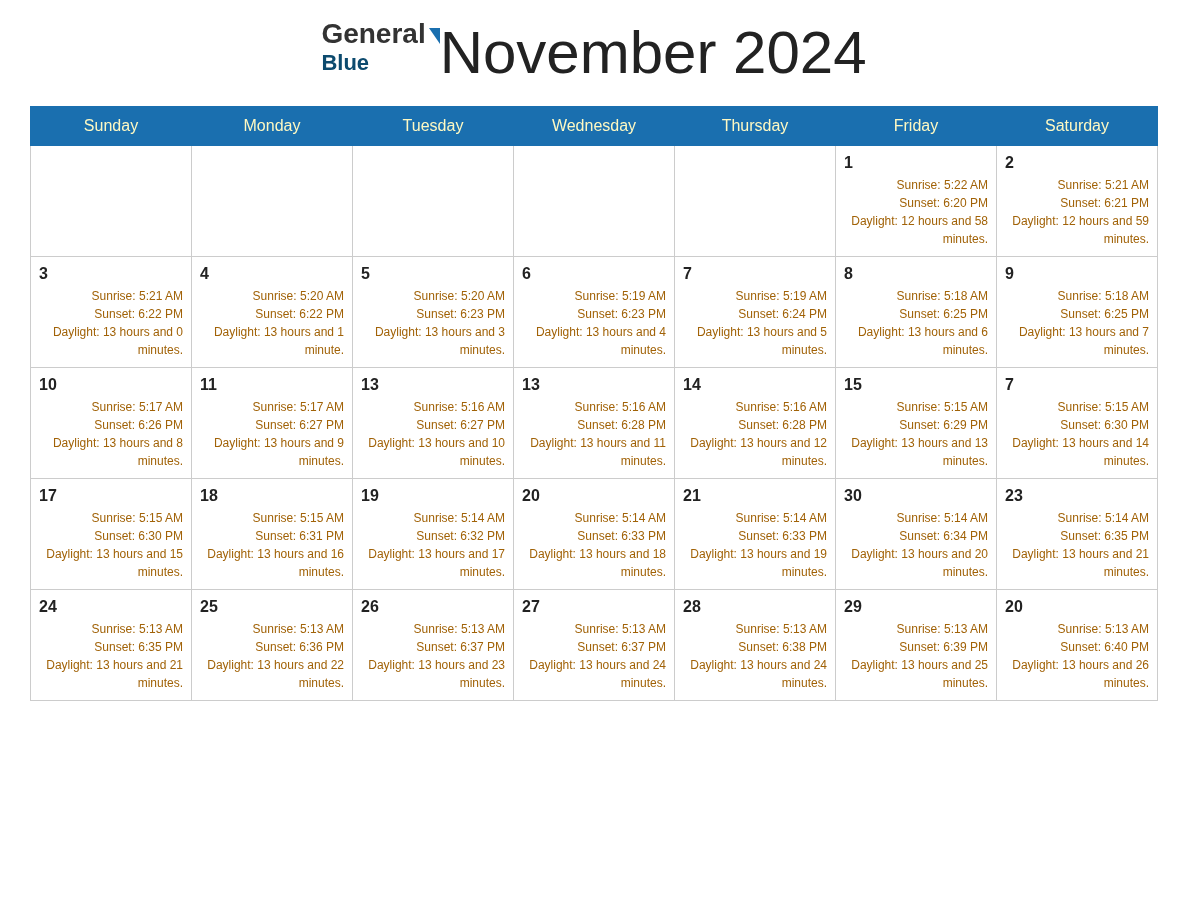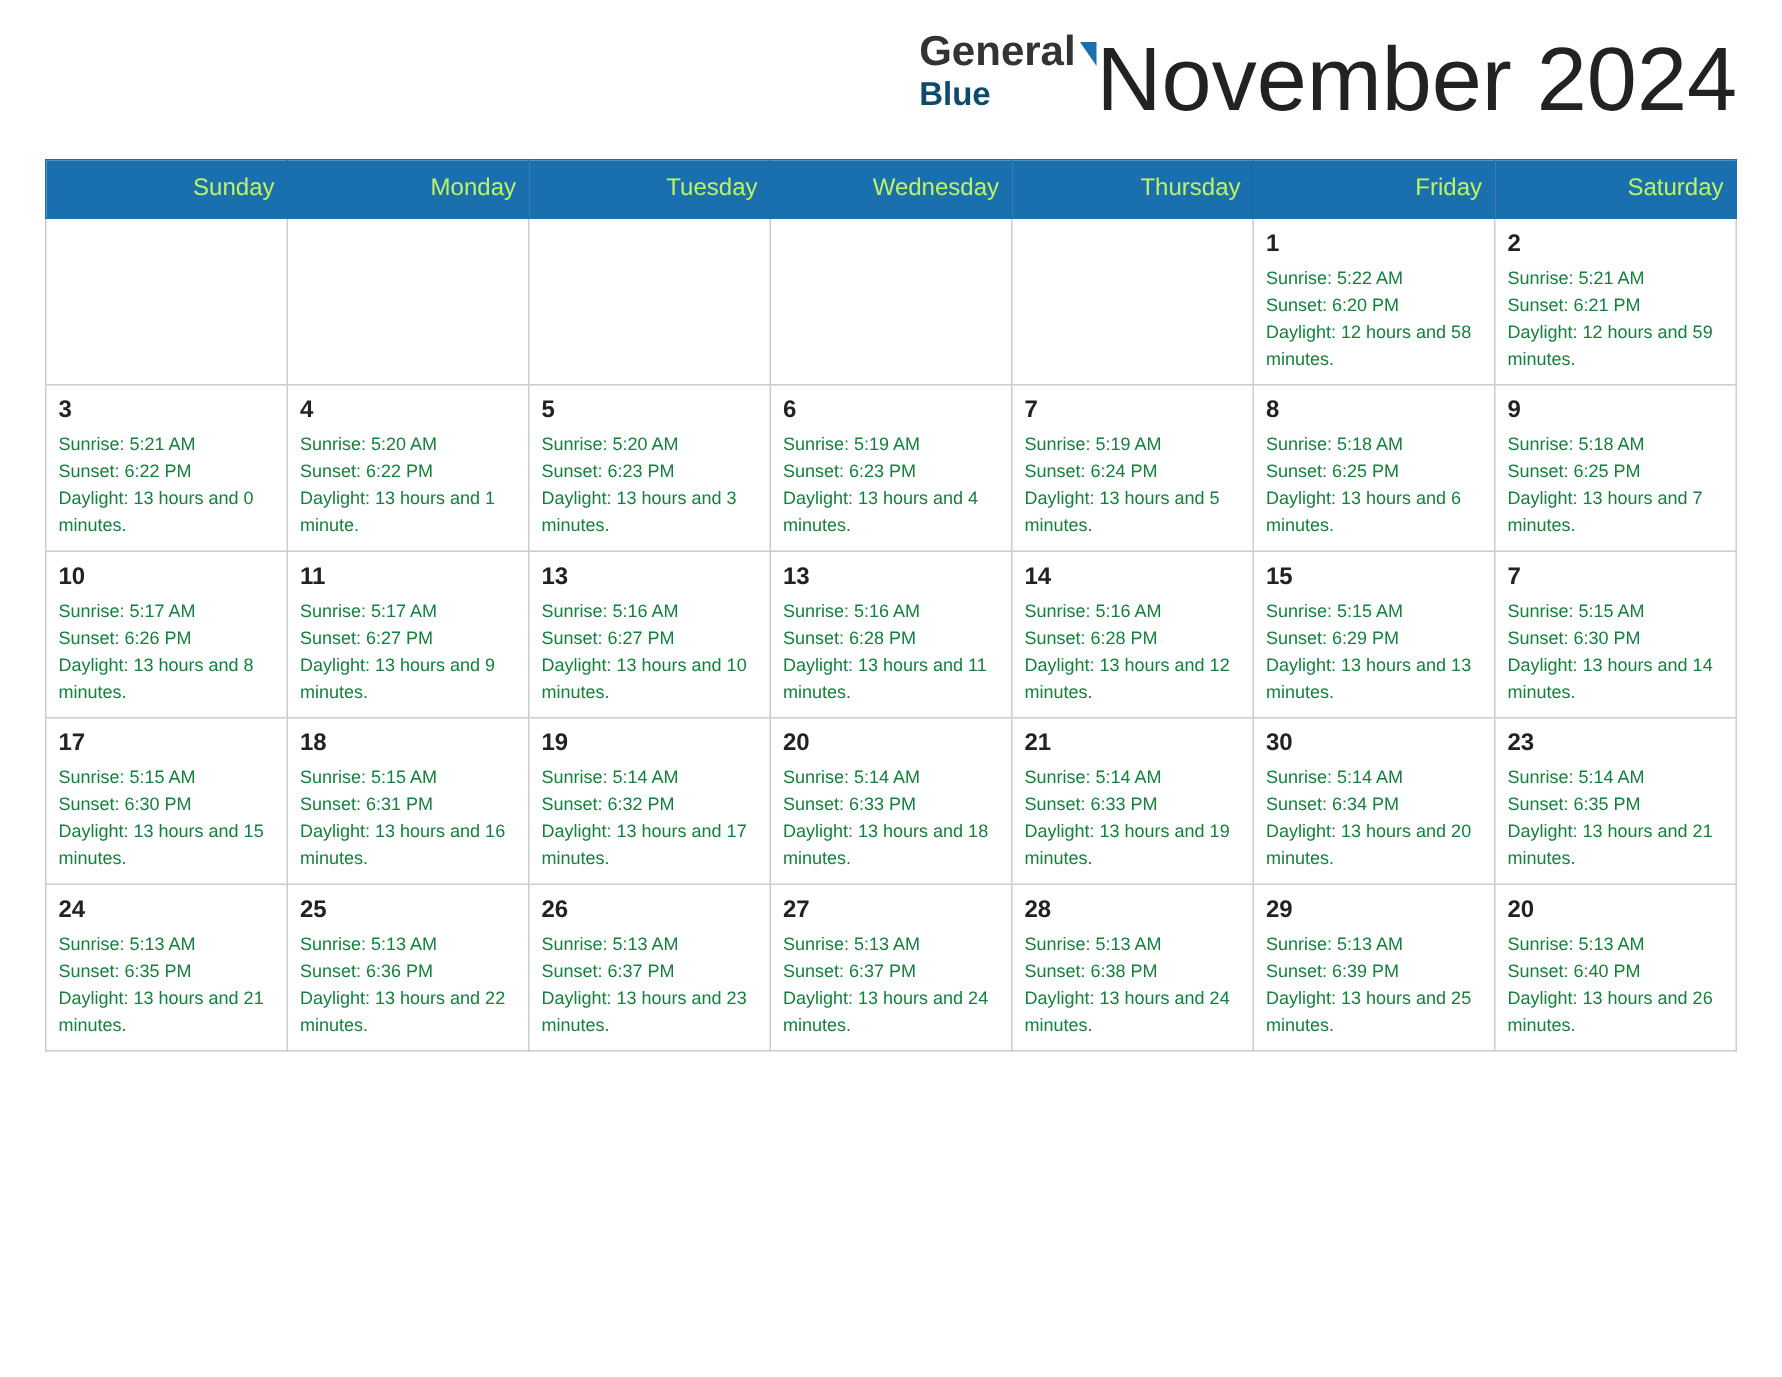--- a/index.html
+++ b/index.html
@@ -5,21 +5,21 @@
     * { box-sizing: border-box; margin: 0; padding: 0; }
     body {
       font-family: Arial, sans-serif;
       background: #fff;
       padding: 20px 30px;
       width: 1188px;
       min-height: 918px;
     }
     #header {
       display: flex;
-      justify-content: flex-end;
+      justify-content: center;
       align-items: flex-start;
       margin-bottom: 20px;
     }
     #logo {
       display: flex;
       flex-direction: column;
       align-items: flex-start;
     }
     #logo-text {
       font-size: 28px;
@@ -46,44 +46,45 @@
       font-size: 22px;
       color: #555;
       margin-top: 4px;
     }
     #calendar {
       width: 100%;
       border-collapse: collapse;
     }
     #calendar thead tr th {
       background-color: #1a6faf;
-      color: #bef264;
+      color: #fef9c3;
       font-size: 16px;
       font-weight: normal;
       padding: 10px 8px;
-      text-align: right;
+      text-align: center;
       border: 1px solid #1a6faf;
     }
     #calendar tbody tr td {
       border: 1px solid #ccc;
       vertical-align: top;
       padding: 8px;
       width: 14.28%;
       min-height: 100px;
     }
     .day-number {
       font-size: 16px;
       font-weight: bold;
       color: #222;
       margin-bottom: 4px;
     }
     .day-info {
       font-size: 12px;
-      color: #15803d;
+      color: #a16207;
       line-height: 1.5;
+      text-align: right;
     }
     .empty-cell {
       background: #f9f9f9;
     }
     tbody tr:nth-child(odd) td {
       background-color: #fff;
     }
     tbody tr td {
       background-color: #fff;
     }

